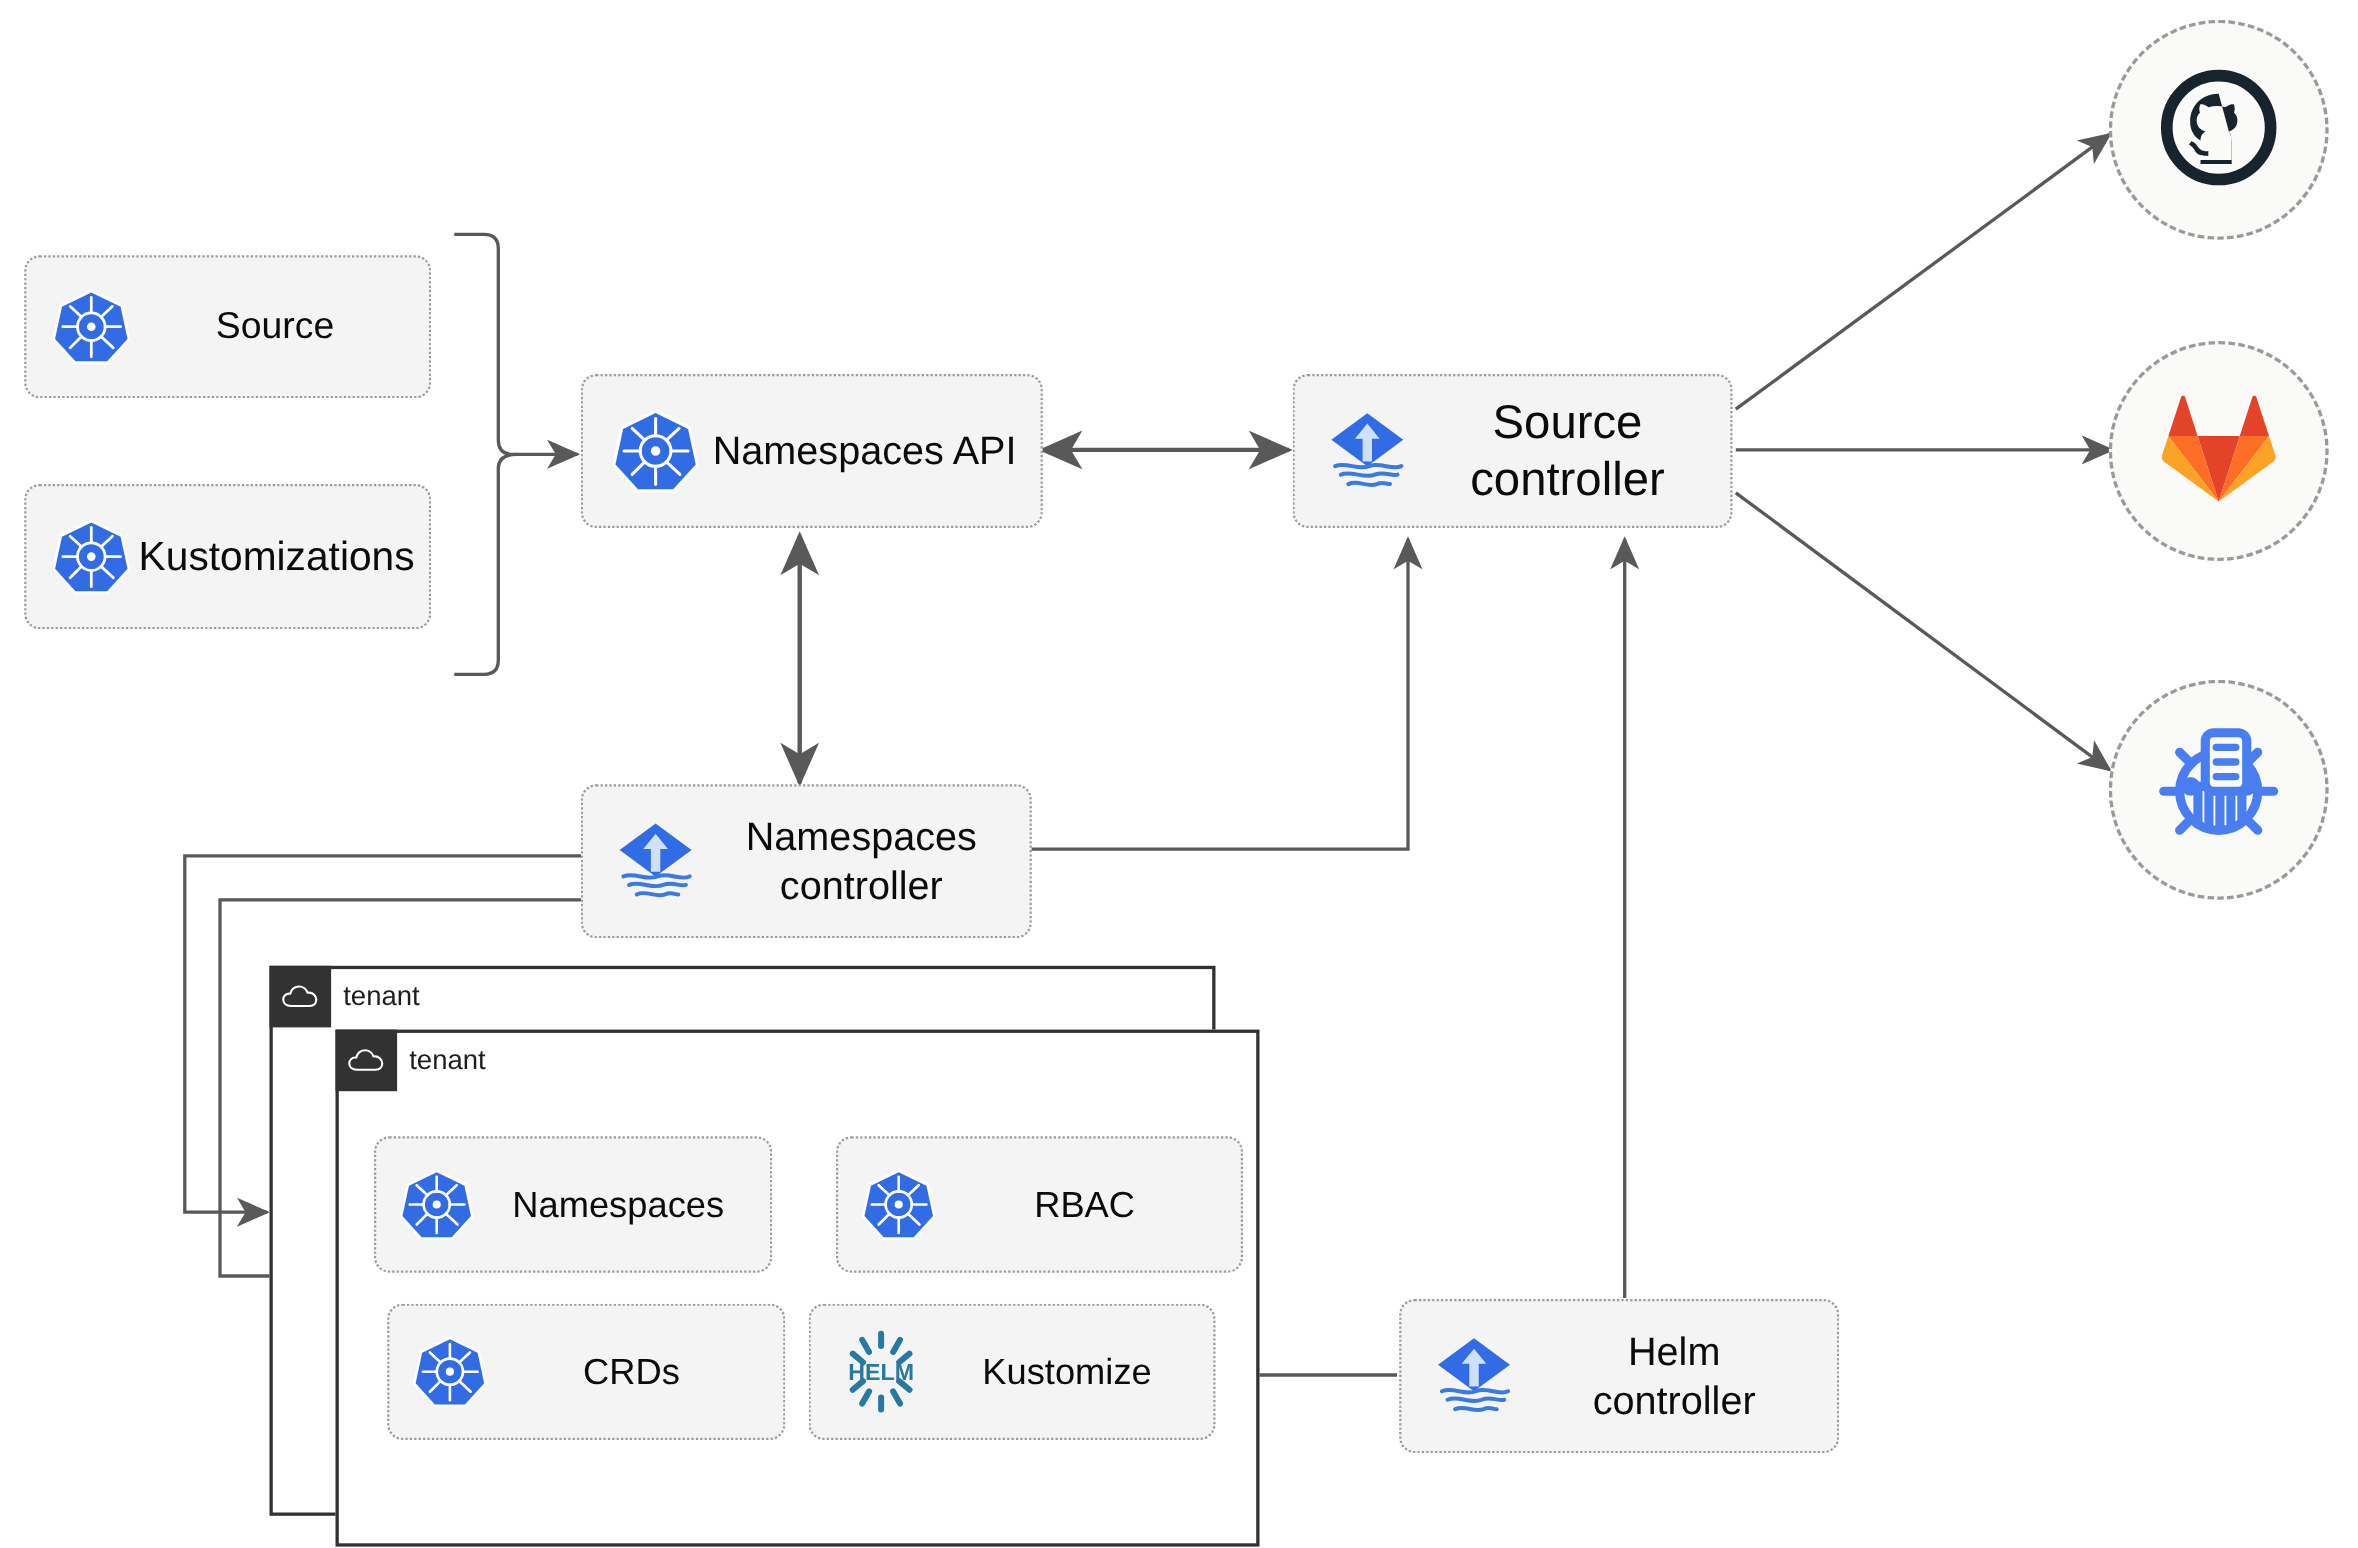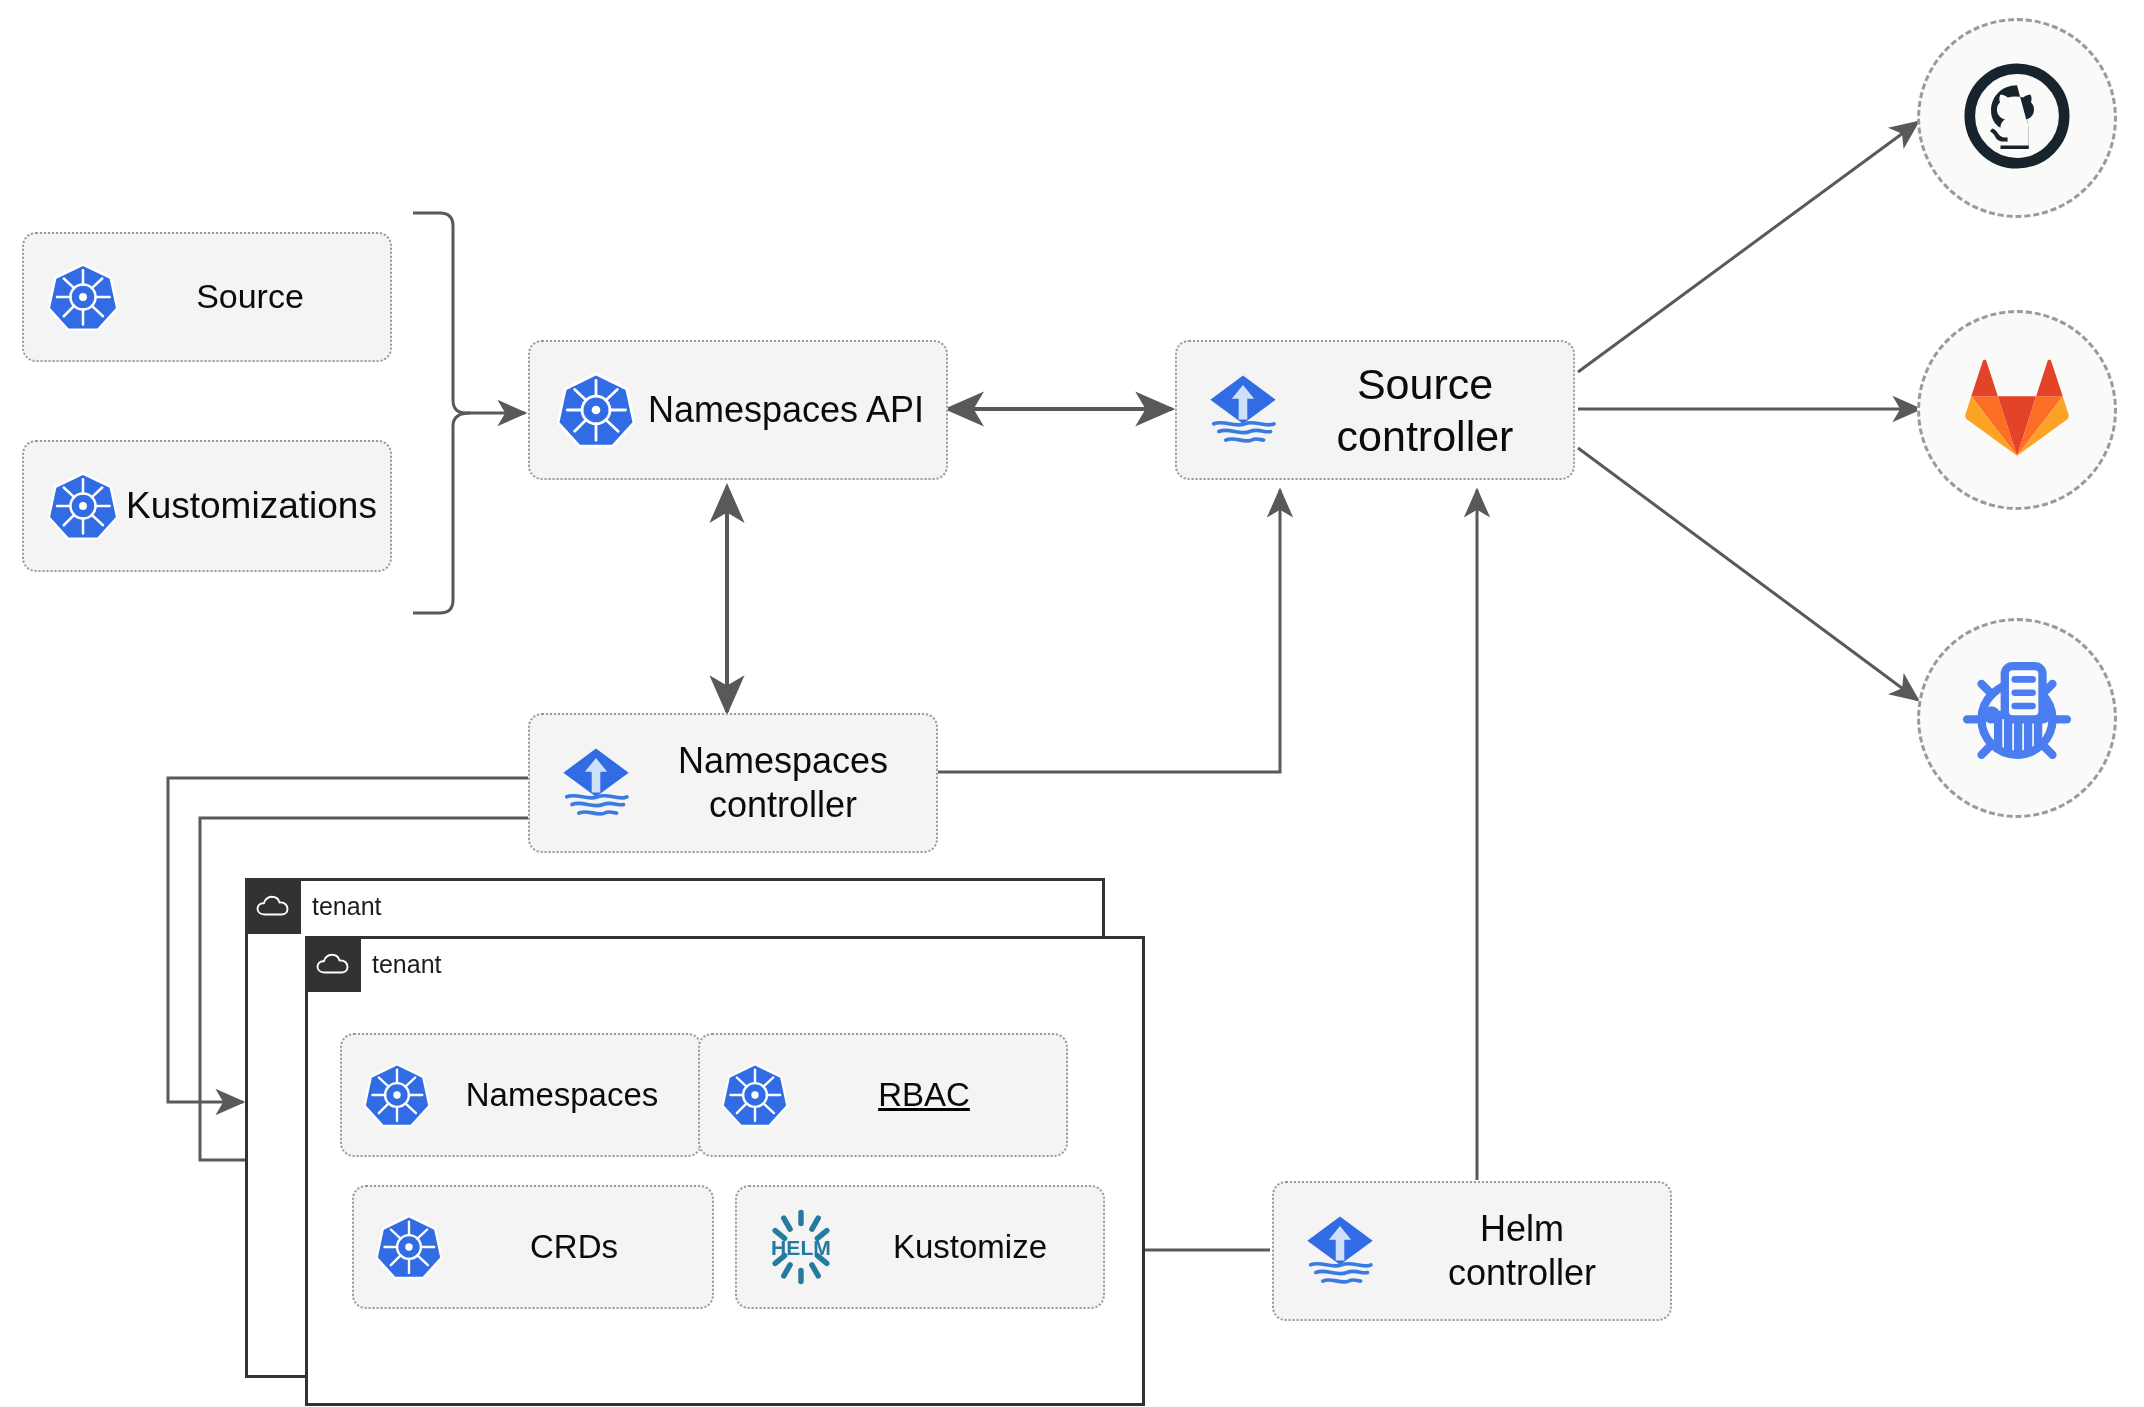--- a/index.html
+++ b/index.html
@@ -261,21 +261,21 @@
           <line x1="24" y1="25" x2="38" y2="38"></line>
           <line x1="62" y1="62" x2="77" y2="76"></line>
           <line x1="76" y1="25" x2="62" y2="38"></line>
           <line x1="38" y1="62" x2="24" y2="76"></line>
         </g>
       </svg>
     </span>
     <span class="lbl" style="font-size:33px;">Namespaces</span>
   </div>
 
-  <div class="node" style="left:698px;top:1033px;width:370px;height:124px;padding:0 14px;text-decoration:underline;">
+  <div class="node" style="left:760px;top:1033px;width:370px;height:124px;padding:0 14px;">
     <span class="ico" style="width:82px;">
       <svg width="70" height="70" viewBox="0 0 100 100" xmlns="http://www.w3.org/2000/svg">
         <path d="M50 4 L89 23 L98 66 L71 96 L29 96 L2 66 L11 23 Z" fill="#ffffff"></path>
         <path d="M50 8 L86 25.5 L94.5 65 L69.5 92.5 L30.5 92.5 L5.5 65 L14 25.5 Z" fill="#326ce5"></path>
         <g stroke="#ffffff" stroke-width="3.4" fill="none" stroke-linecap="round">
           <circle cx="50" cy="50" r="17"></circle>
           <circle cx="50" cy="50" r="3.6" fill="#ffffff"></circle>
           <line x1="50" y1="14" x2="50" y2="33"></line>
           <line x1="50" y1="67" x2="50" y2="87"></line>
           <line x1="15" y1="50" x2="33" y2="50"></line>

